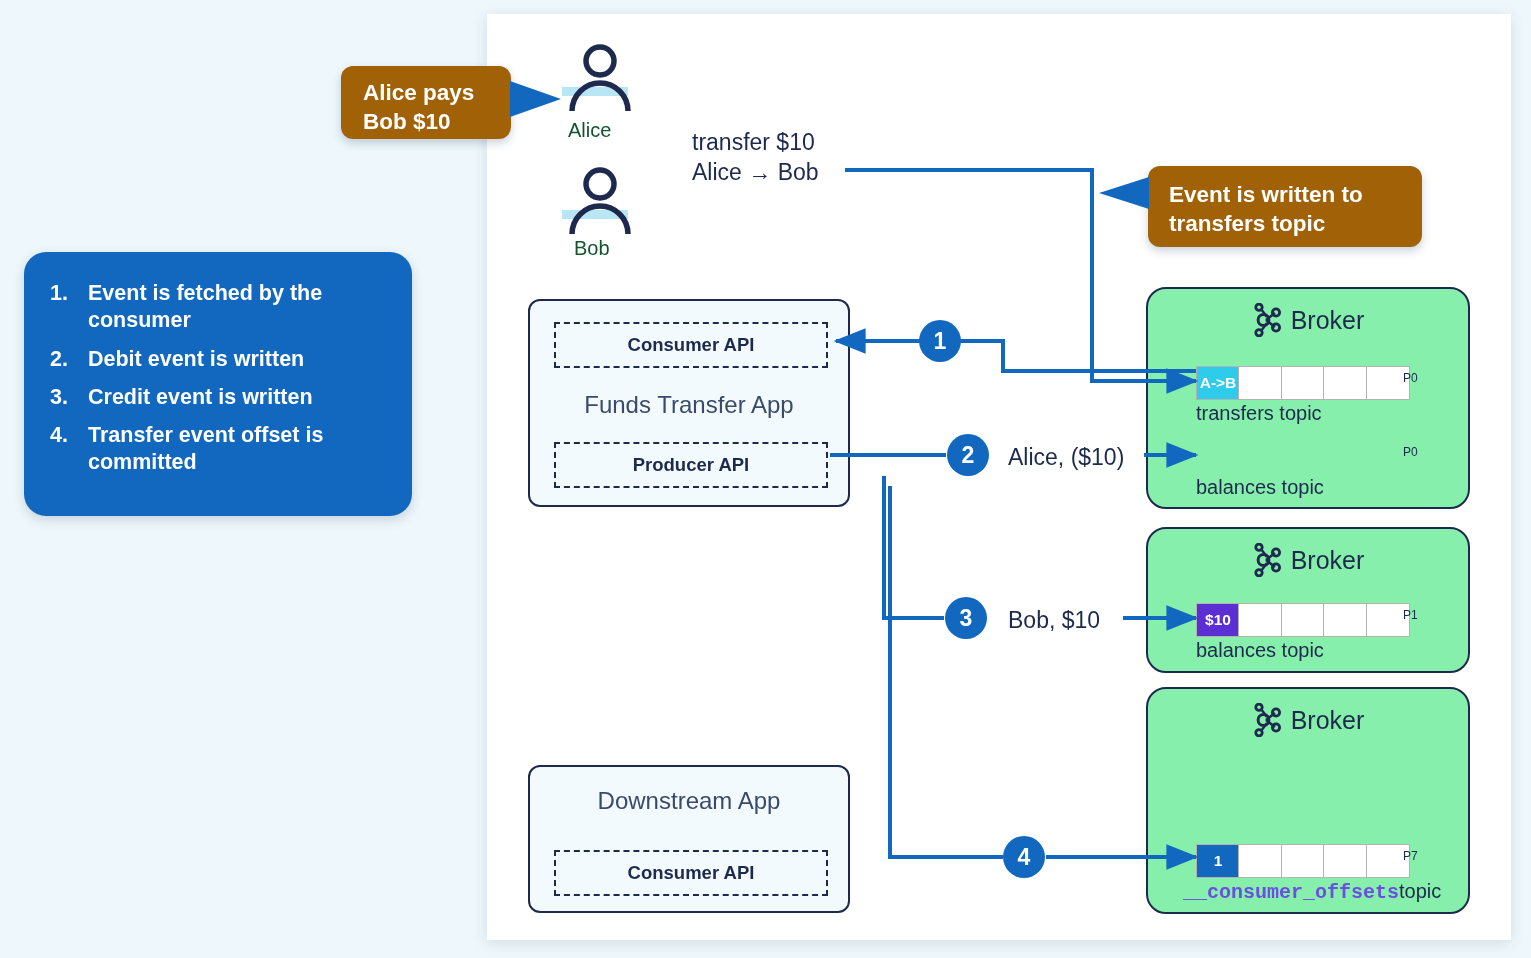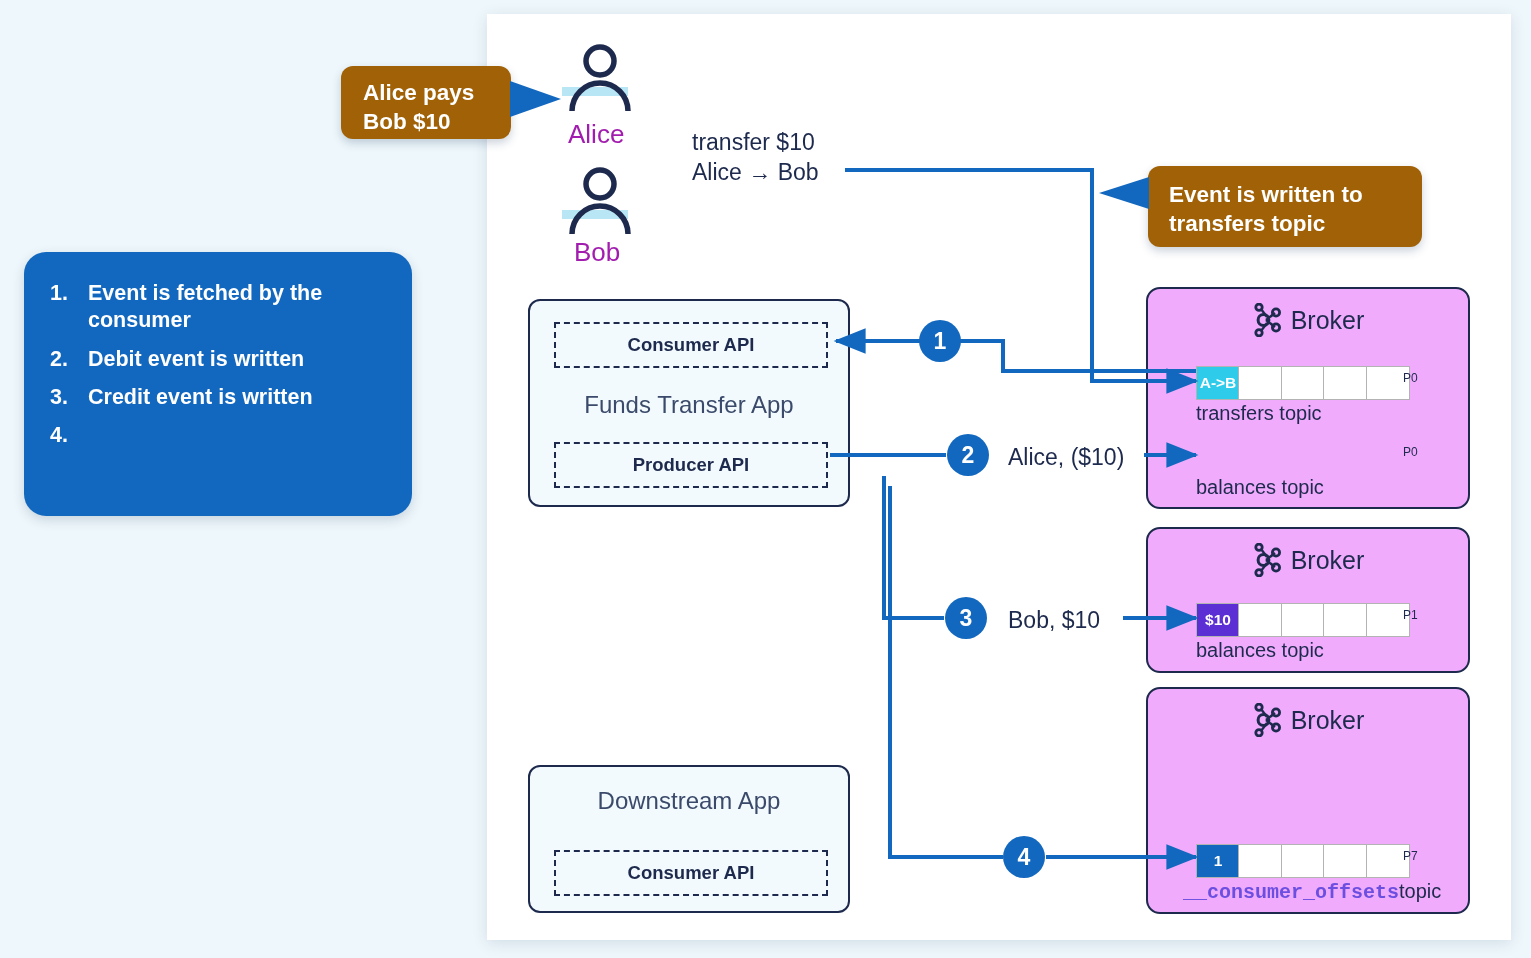--- a/index.html
+++ b/index.html
@@ -104,22 +104,22 @@
   .person { position: absolute; width: 72px; height: 72px; }
   .person .bar {
     position: absolute;
     left: -2px; top: 46px;
     width: 66px; height: 9px;
     background: #b9e6f5;
   }
   .person svg { position: absolute; left: 0; top: 0; }
   .person-label {
     position: absolute;
-    font-size: 26px;
-    color: #a21caf;
+    font-size: 20px;
+    color: #14532d;
     white-space: nowrap;
   }
 
   
   .app-box {
     position: absolute;
     background: #f2fafd;
     border: 2px solid #1d2a4d;
     border-radius: 12px;
     box-sizing: border-box;
@@ -143,23 +143,23 @@
     font-size: 18.5px;
     font-weight: bold;
     color: #1d2a4d;
     text-align: center;
     line-height: 1.2;
   }
 
   
   .broker-box {
     position: absolute;
-    background: #f0abfc;
+    background: #86efac;
     border: 2px solid #1d2a4d;
-    border-radius: 14px;
+    border-radius: 20px;
     box-sizing: border-box;
     padding-left: 48px;
   }
   .broker-head {
     position: absolute;
     top: 14px;
     left: 0; width: 100%;
     display: flex;
     align-items: center;
     justify-content: center;
@@ -295,20 +295,21 @@
     <li>
       <span class="num">2.</span>
       <span class="txt">Debit event is written</span>
     </li>
     <li>
       <span class="num">3.</span>
       <span class="txt">Credit event is written</span>
     </li>
     <li>
       <span class="num">4.</span>
+      <span class="txt">Transfer event offset is committed</span>
     </li>
   </ol>
 </div>
 
 <div class="person" style="left:564px; top:41px;">
   <span class="bar"></span>
   <svg width="72" height="72" viewBox="0 0 72 72">
     <circle cx="36" cy="20" r="14" fill="none" stroke="#1d2a4d" stroke-width="5.5"></circle>
     <path d="M8,70 a28,28 0 0 1 56,0" fill="none" stroke="#1d2a4d" stroke-width="5.5"></path>
   </svg>

